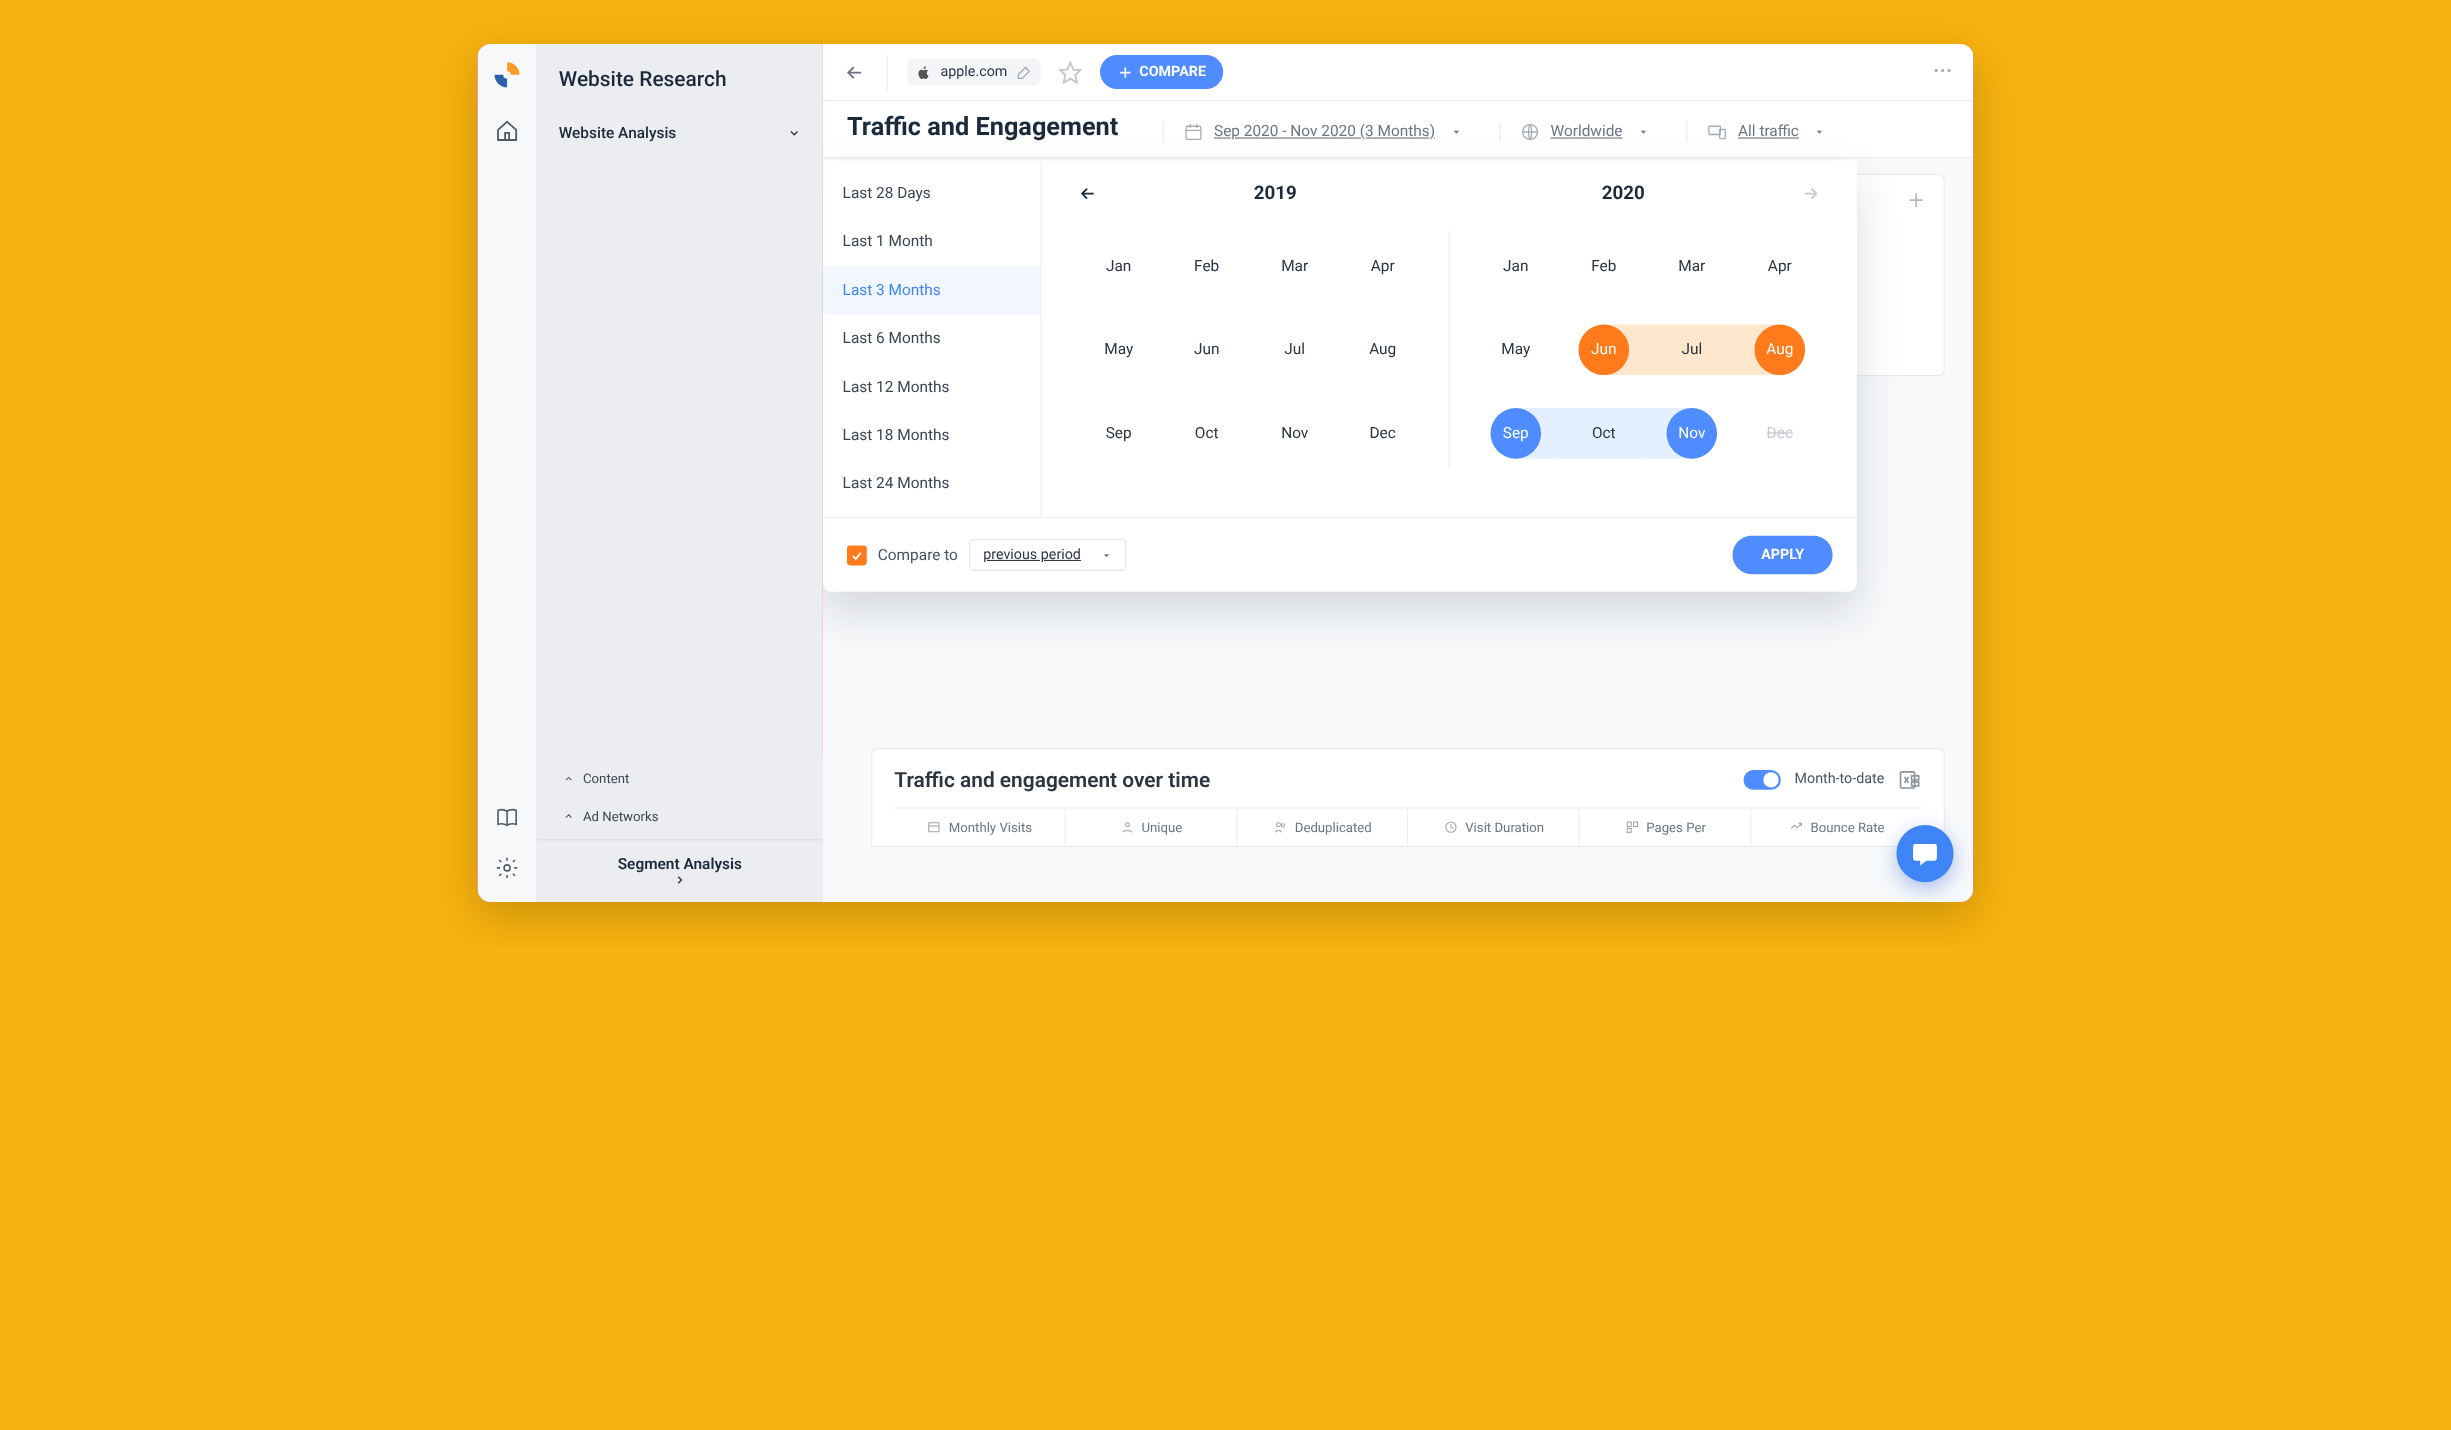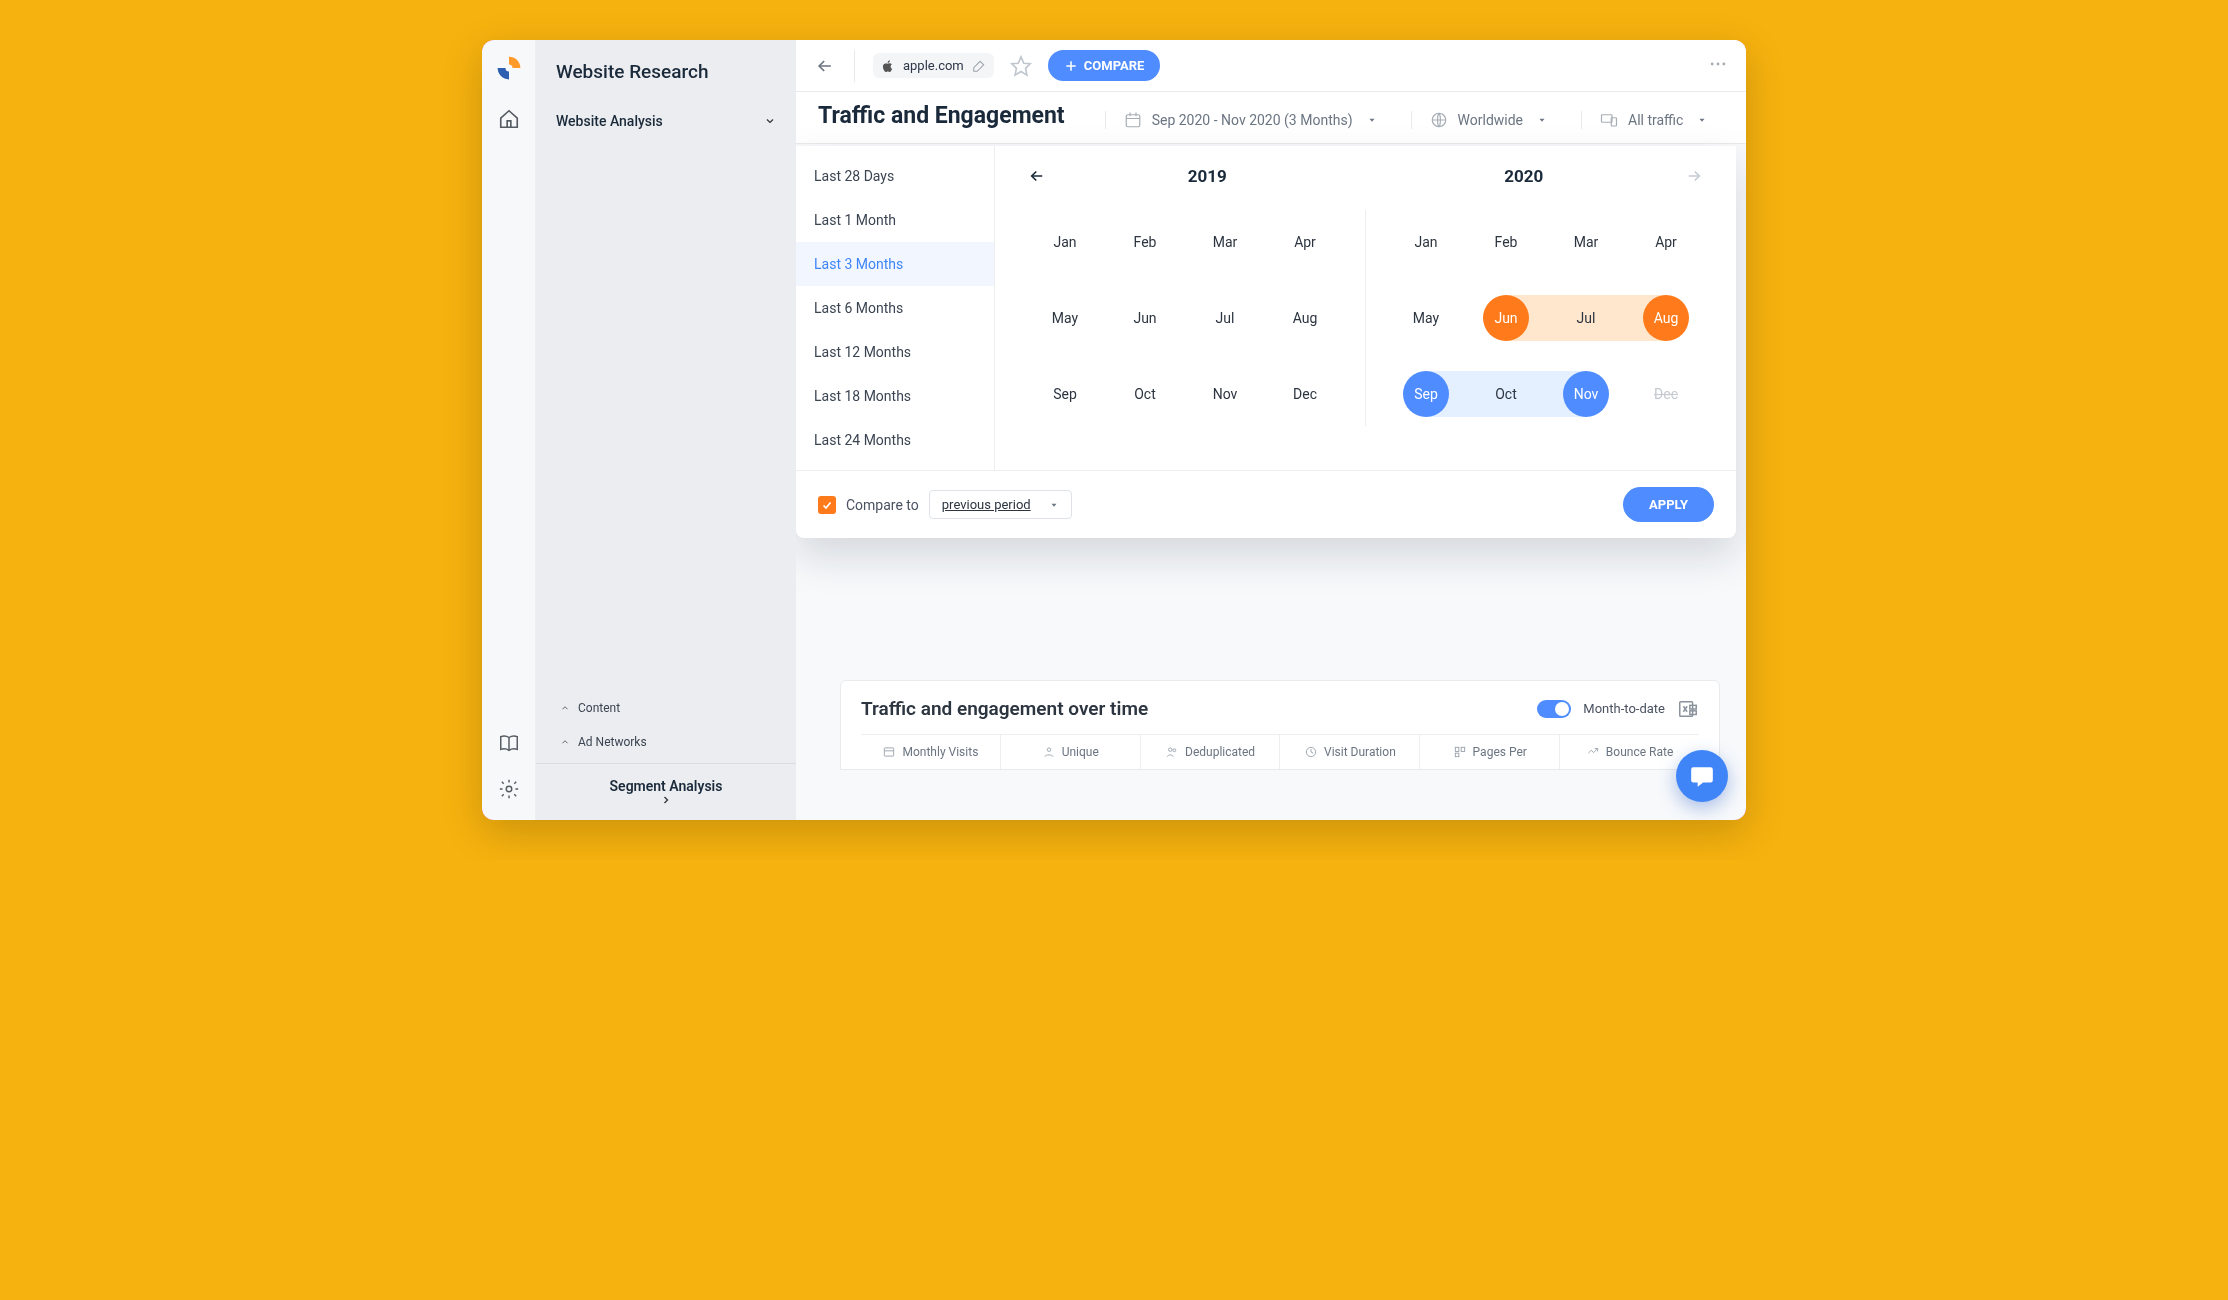--- a/index.html
+++ b/index.html
@@ -1,17 +1,17 @@
 <!DOCTYPE html>
 <html><head>
 <meta charset="utf-8">
 <style>
 * { box-sizing: border-box; margin: 0; padding: 0; font-family: -apple-system, BlinkMacSystemFont, "Segoe UI", Roboto, Helvetica, Arial, sans-serif; }
 body { background: #f6b20e; padding: 40px; }
-.app-window { width: 1264px; height: 780px; margin: 0 auto; background: #ec4899; border-radius: 12px; overflow: hidden; position: relative; box-shadow: 0 12px 40px rgba(0,0,0,0.18); }
+.app-window { width: 1360px; height: 780px; margin: 0 auto; background: #ec4899; border-radius: 12px; overflow: hidden; position: relative; box-shadow: 0 12px 40px rgba(0,0,0,0.18); }
 .app-window-inner { display: flex; height: 100%; }
 
 
 .icon-rail { width: 54px; background: #f7f8fa; border-right: 1px solid #edeef0; display: flex; flex-direction: column; align-items: center; padding-top: 14px; }
 .logo { width: 28px; height: 28px; margin-bottom: 26px; }
 .rail-icon { width: 22px; height: 22px; color: #555c63; margin-top: 0; margin-bottom: 0; display: flex; align-items: center; justify-content: center; }
 .rail-spacer { flex: 1; }
 .rail-bottom { display: flex; flex-direction: column; align-items: center; gap: 24px; padding-bottom: 20px; }
 
 
@@ -32,21 +32,21 @@
 .domain-chip { display: inline-flex; align-items: center; gap: 8px; background: #f4f5f7; border-radius: 6px; padding: 5px 8px; font-size: 13px; color: #2d3748; margin-left: 4px; }
 .domain-chip .edit-icon { width: 14px; height: 14px; color: #9aa2ac; }
 .star-icon { width: 22px; height: 22px; color: #bfc6cd; cursor: pointer; margin-left: 6px; }
 .compare-btn { margin-left: 6px; background: #4e8cff; color: #fff; font-weight: 700; font-size: 13px; padding: 8px 16px; border-radius: 20px; display: inline-flex; align-items: center; gap: 6px; cursor: pointer; }
 .topbar-spacer { flex: 1; }
 .topbar-more { color: #a6adb4; cursor: pointer; padding: 4px; }
 
 
 .filterbar { background: #fff; border-bottom: 1px solid #e8eaed; display: flex; align-items: flex-end; padding: 10px 20px 14px 22px; gap: 16px; }
 .page-title { font-size: 23px; font-weight: 700; color: #1b2a3b; align-self: center; padding-right: 24px; }
-.filter-cell { border-left: 1px solid #e8eaed; display: flex; align-items: center; gap: 10px; padding: 0 18px; font-size: 14px; color: #6b7582; cursor: pointer; }
+.filter-cell { border-left: 1px solid #e8eaed; display: flex; align-items: center; gap: 10px; padding: 0 18px; font-size: 14px; color: #6b7582; cursor: pointer; text-decoration: underline; }
 .filter-cell svg { color: #a6adb4; }
 .filter-caret { margin-left: 4px; }
 
 
 .dist-card { position: absolute; right: 26px; top: 118px; width: 400px; background: #fff; border: 1px solid #e8eaed; border-radius: 6px; padding: 14px 16px 20px; }
 .dist-head { display: flex; justify-content: space-between; align-items: flex-start; }
 .dist-title { font-size: 17px; color: #2c3540; display: inline-flex; align-items: center; gap: 6px; }
 .dist-sub { font-size: 12px; color: #88909a; margin-top: 4px; display: flex; align-items: center; gap: 6px; }
 .dist-body { display: flex; align-items: center; gap: 30px; margin-top: 20px; }
 .donut { width: 90px; height: 90px; }

